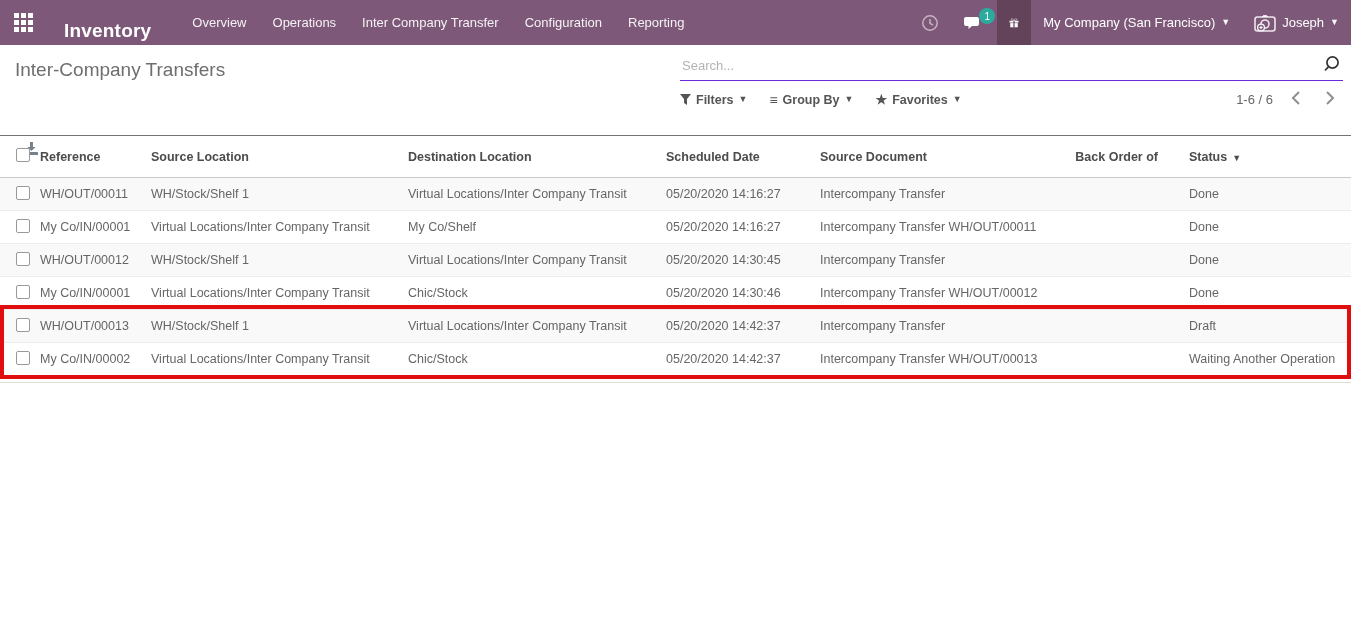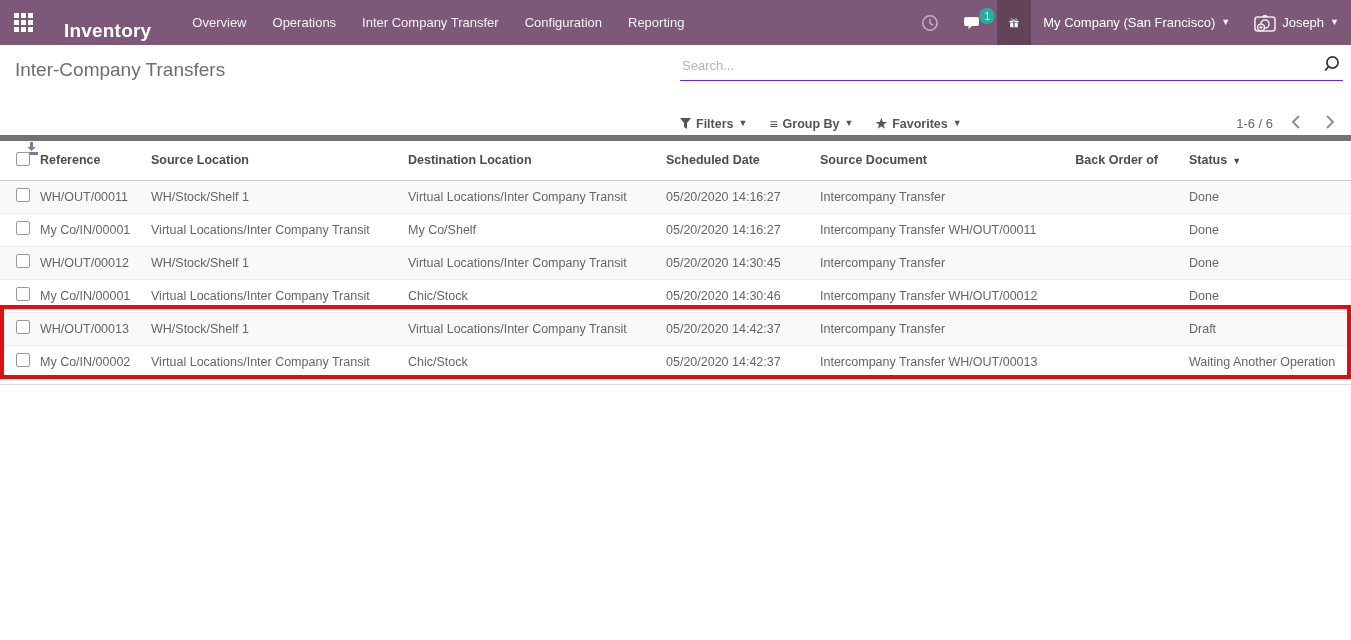--- a/index.html
+++ b/index.html
@@ -29,32 +29,32 @@
   .avatar-icon { display:flex; align-items:center; }
 
   
   .control-panel { height:90px; position:relative; background:#fff; }
   .page-title { position:absolute; left:15px; top:14px; font-size:19px; color:#6e6e6e; font-weight:400; }
   .export-btn { position:absolute; left:24px; top:96px; background:none; border:none; cursor:pointer; }
   .cp-right { position:absolute; left:680px; right:0; top:0; height:90px; }
   .search-box { position:relative; height:36px; border-bottom:1px solid #6d28d9; margin-right:8px; cursor:text; }
   .search-placeholder { position:absolute; left:2px; top:13px; color:#b3b3b3; font-size:13px; }
   .search-mag { position:absolute; right:3px; top:10px; }
-  .filter-row { display:flex; align-items:center; margin-top:32px; font-size:12.5px; color:#555; }
+  .filter-row { display:flex; align-items:center; margin-top:8px; font-size:12.5px; color:#555; }
   .fbtn { display:flex; align-items:center; gap:5px; margin-right:22px; cursor:pointer; font-weight:bold; color:#555; }
   .fbtn .caret { color:#555; opacity:1; }
   .gb-glyph { font-size:14px; font-weight:bold; }
   .star-glyph { font-size:13px; color:#555; }
   .pager { margin-left:auto; display:flex; align-items:center; gap:10px; color:#666; font-size:13px; padding-right:8px; }
   .pg-btn { background:none; border:none; cursor:pointer; padding:2px 8px; }
 
   
   .list-view { position:relative; }
   table { width:1351px; border-collapse:collapse; table-layout:fixed; font-size:12.5px; }
-  thead tr { height:42px; border-top:6px solid #737373; border-bottom:1px solid #cacaca; }
+  thead tr { height:42px; border-top:1px solid #737373; border-bottom:1px solid #cacaca; }
   th { text-align:left; color:#4c4c4c; font-weight:bold; padding-left:4px; white-space:nowrap; overflow:hidden; cursor:pointer; }
   tbody tr { height:33px; border-top:1px solid #ececec; cursor:pointer; }
   tbody tr:nth-child(odd) { background:#f9f9f9; }
   tbody tr:first-child { border-top:none; }
   td { color:#666; padding-left:4px; white-space:nowrap; overflow:hidden; }
   .col-check { width:36px; }
   .col-ref { width:111px; }
   .col-src { width:257px; }
   .col-dst { width:258px; }
   .col-date { width:154px; }

